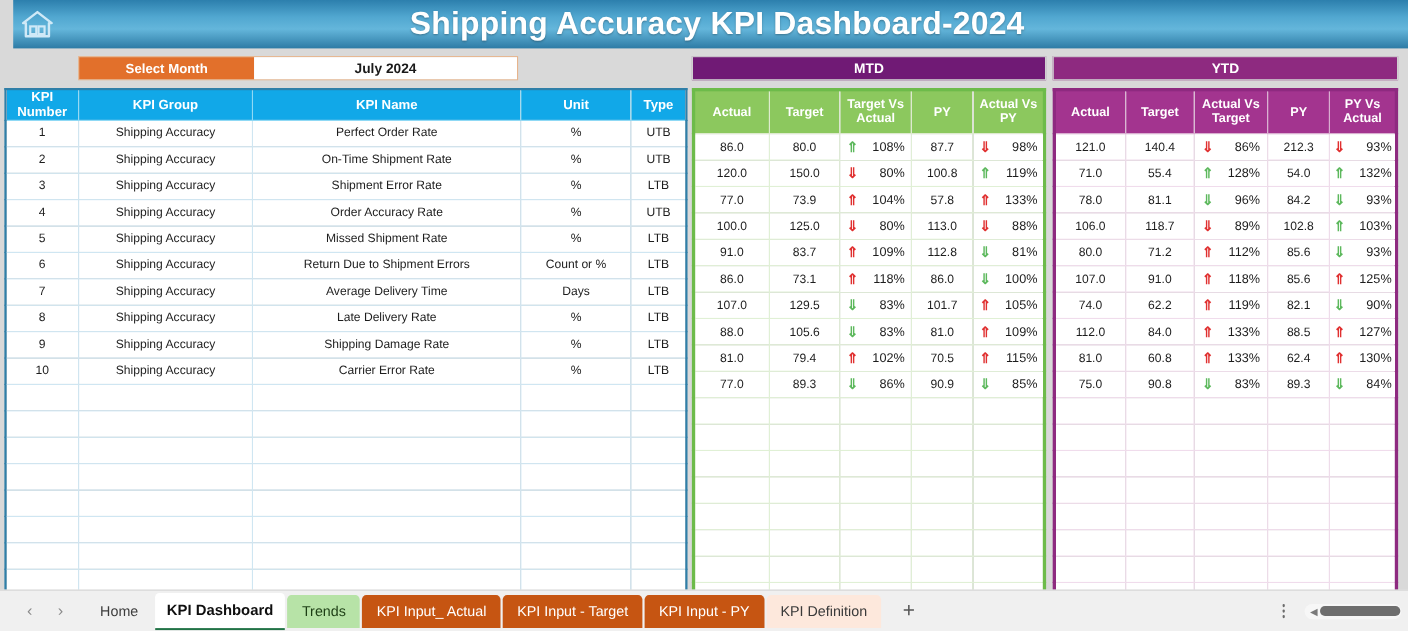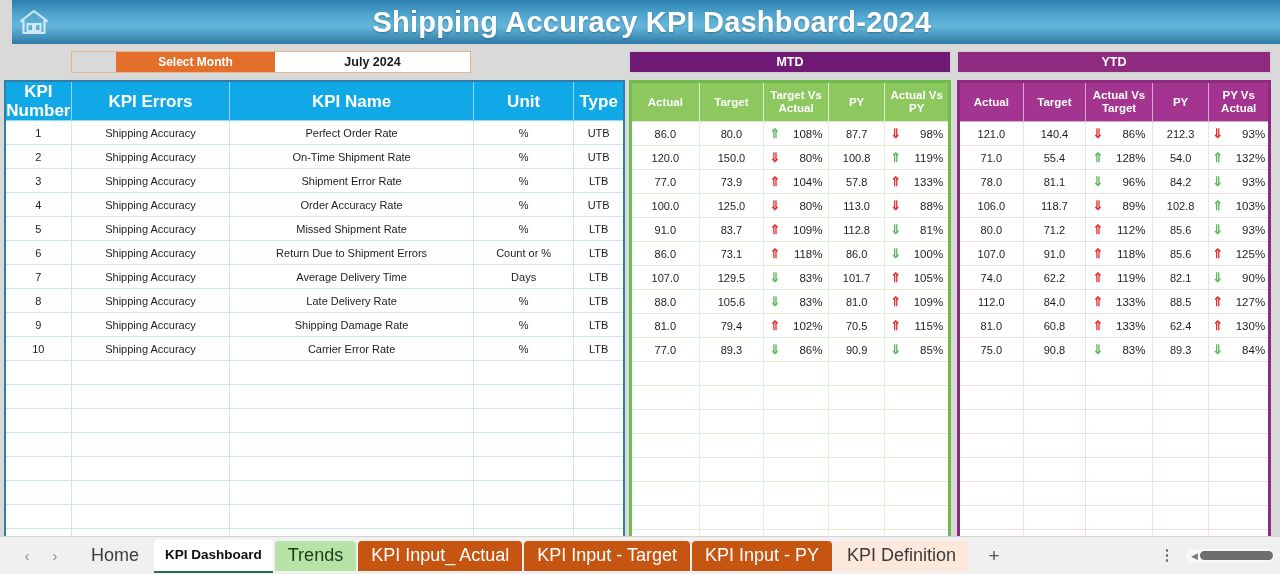--- a/index.html
+++ b/index.html
@@ -47,21 +47,20 @@
     width: 400px; height: 22px;
     display: flex;
     border: 1px solid #e7b48c;
     box-sizing: border-box;
   }
   .month-label {
     width: 159px; background: #e2702b; color: #ffffff;
     font-size: 12px; font-weight: bold;
     display: flex; align-items: center; justify-content: center;
     box-sizing: border-box;
-    margin-left: 44px;
   }
   .month-value {
     flex: 1; background: #ffffff; color: #1a1a1a;
     font-size: 12.5px; font-weight: bold;
     display: flex; align-items: center; justify-content: center;
     box-sizing: border-box;
     cursor: pointer;
   }
 
   
@@ -81,21 +80,21 @@
     font-size: 11px; color: #1d1d1d;
     text-align: center; vertical-align: middle;
     box-sizing: border-box;
     overflow: hidden; white-space: nowrap;
   }
   .grid thead th { font-weight: bold; color: #ffffff; line-height: 1.12; }
   .grid tbody td { height: 24px; background: #ffffff; }
 
   
   #left-grid { left: 4px; width: 621px; border: 2px solid #2f7fa8; }
-  #left-grid thead th { background: #11a8e8; height: 28px; border: 1px solid #8fd9f5; font-size: 17px; }
+  #left-grid thead th { background: #11a8e8; height: 28px; border: 1px solid #8fd9f5; font-size: 12px; }
   #left-grid tbody td { border: 1px solid #cfe6f2; }
   #left-grid tbody td.c-num { border-left: none; }
 
   
   #mtd-grid { left: 629px; width: 322px; border: 3px solid #6dbb4a; }
   #mtd-grid thead th { background: #8cc85e; height: 40px; border: 1px solid #ddeccd; font-size: 11.5px; }
   #mtd-grid tbody td { border: 1px solid #e0f0d5; }
 
   
   #ytd-grid { left: 957px; width: 314px; border: 3px solid #8e2a80; }
@@ -123,21 +122,21 @@
     box-sizing: border-box;
   }
   .nav-arrows { display: flex; align-items: center; gap: 6px; padding: 0 12px 0 16px; }
   .nav-arrow {
     width: 22px; height: 22px; display: flex; align-items: center; justify-content: center;
     color: #8a8a8a; font-size: 15px; cursor: pointer;
   }
   .tabs { display: flex; align-items: center; height: 38px; }
   .tab {
     height: 30px; display: flex; align-items: center; padding: 0 13px;
-    font-size: 18px; color: #333333; cursor: pointer;
+    font-size: 13px; color: #333333; cursor: pointer;
     border-radius: 4px 4px 0 0;
     margin-right: 2px;
     white-space: nowrap;
   }
   .tab.plain { background: transparent; color: #3c3c3c; }
   .tab.active {
     background: #ffffff; color: #0f0f0f; font-weight: bold; font-size: 13.5px;
     border-bottom: 2.5px solid #217346;
     height: 32px;
     padding: 0 11px;
@@ -197,21 +196,21 @@
         <col style="width:243px">
         <col style="width:100px">
         <col style="width:50px">
     </colgroup>
     <thead>
       <tr>
         <th>
           <span>KPI</span><br>
           <span>Number</span>
         </th>
-        <th>KPI Errors</th>
+        <th>KPI Group</th>
         <th>KPI Name</th>
         <th>Unit</th>
         <th>Type</th>
       </tr>
     </thead>
     <tbody id="left-body">
         <tr>
           <td class="c-num">1</td>
           <td>Shipping Accuracy</td>
           <td>Perfect Order Rate</td>

